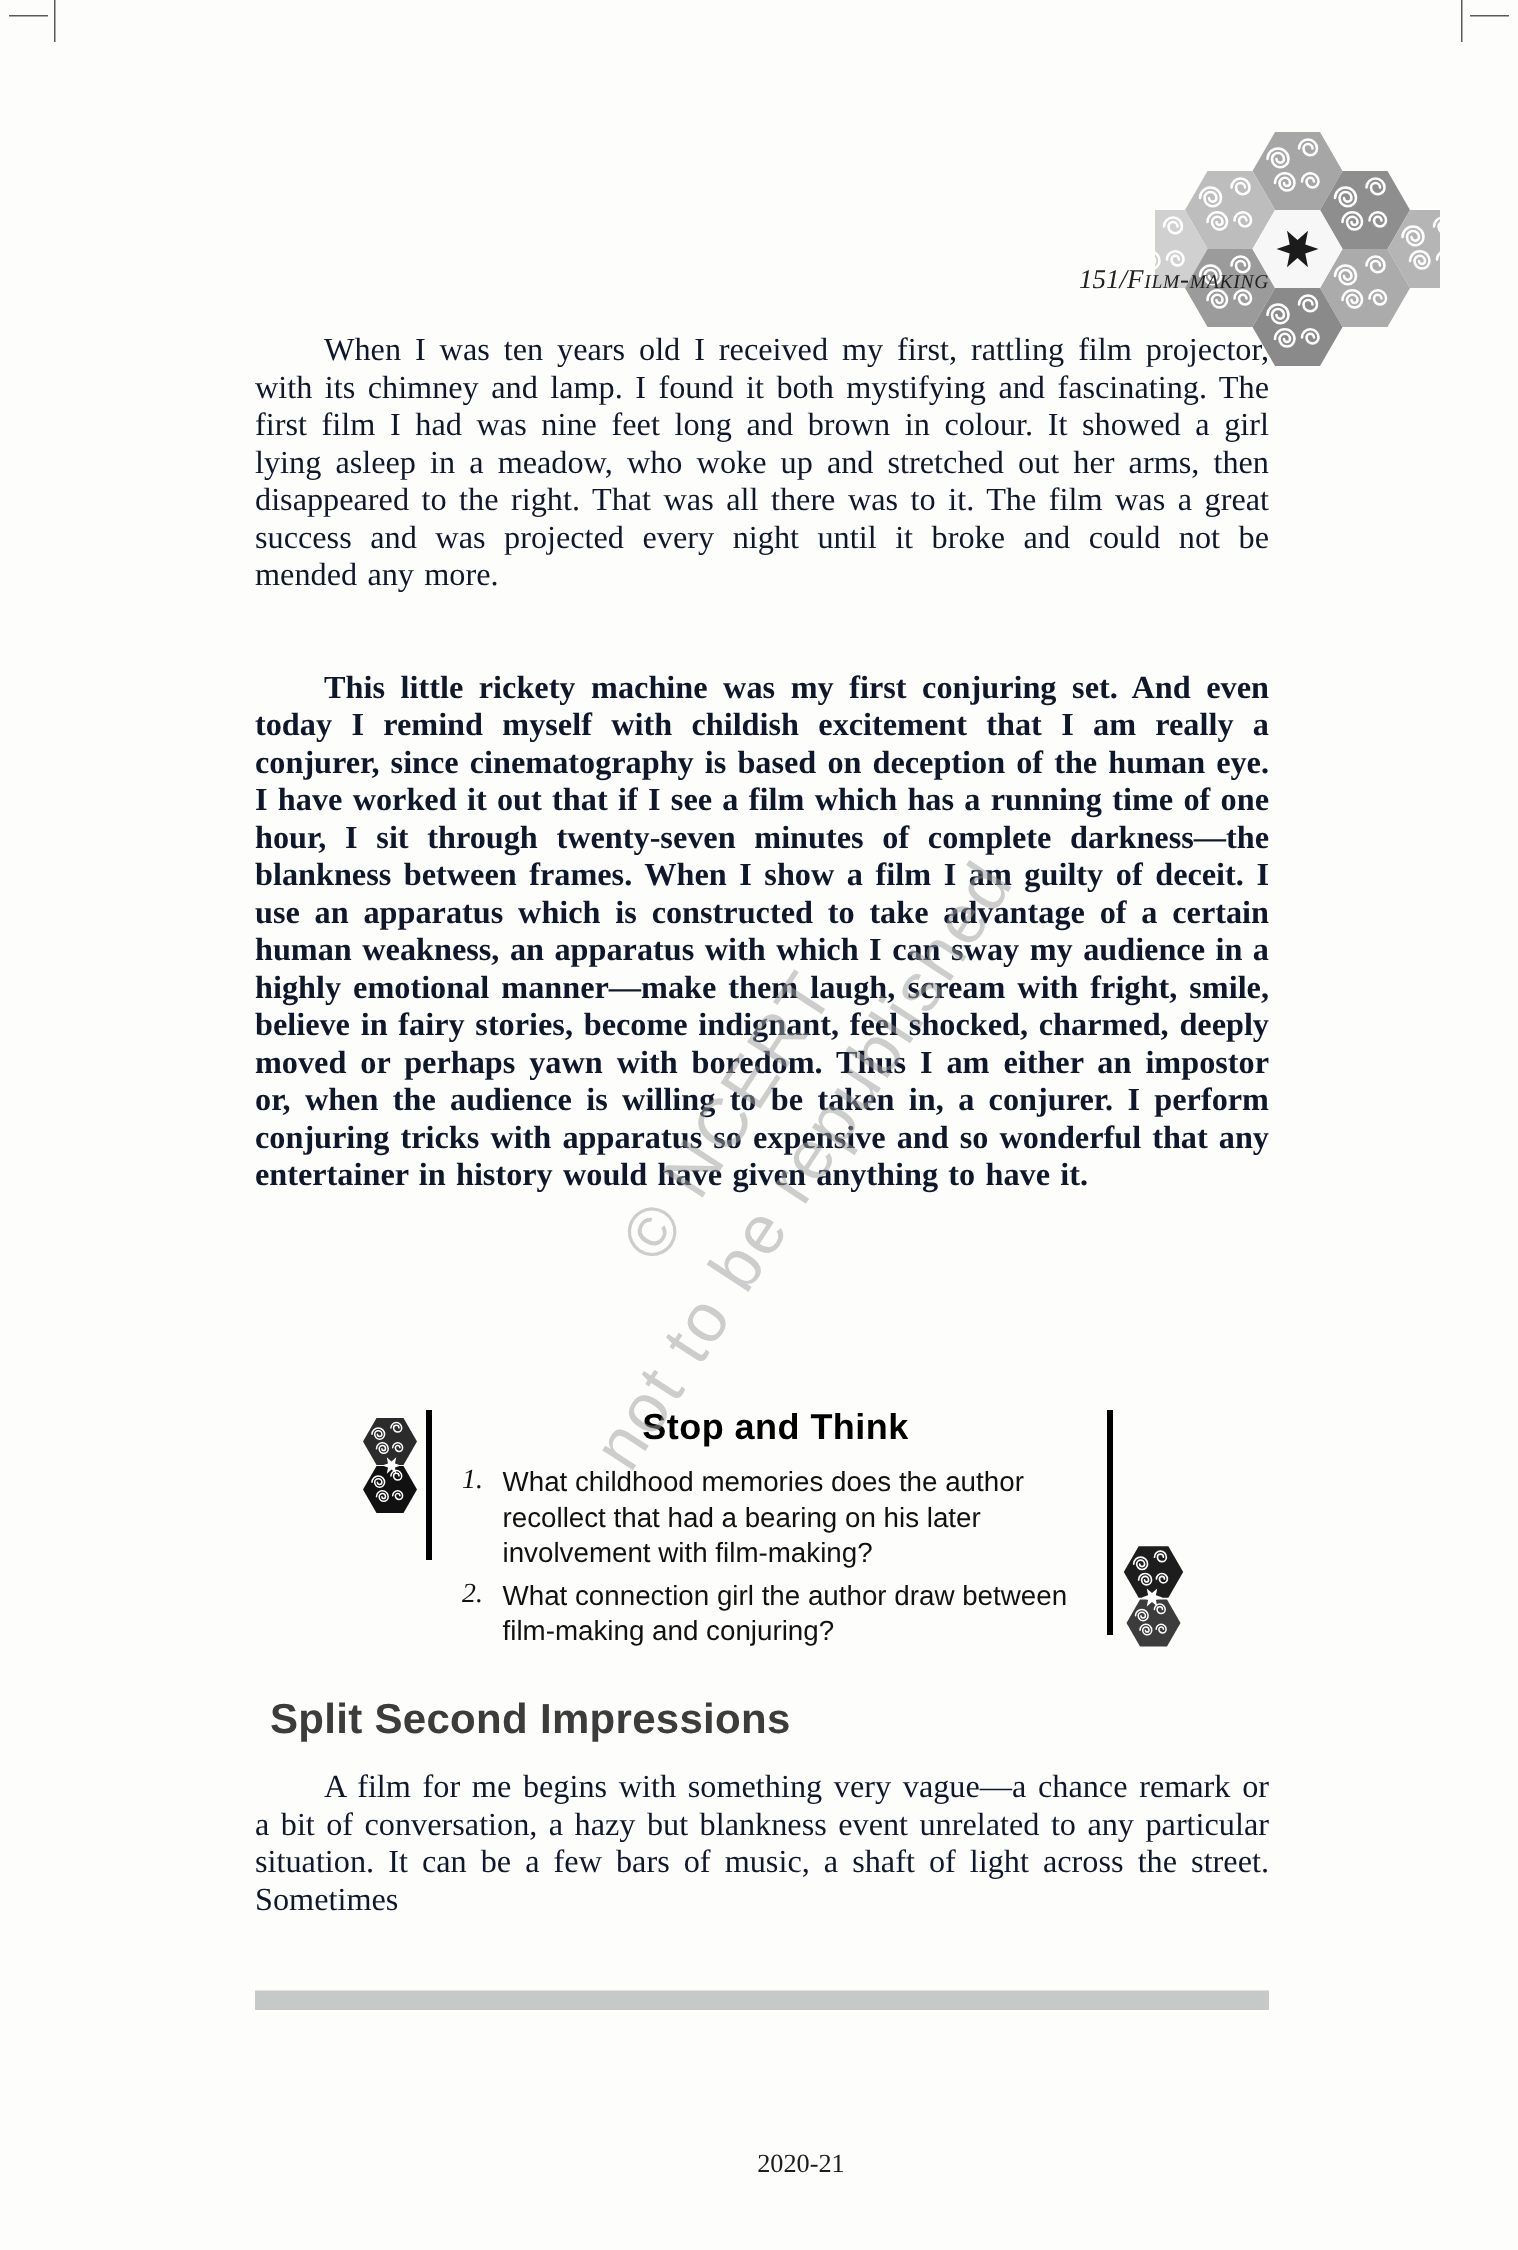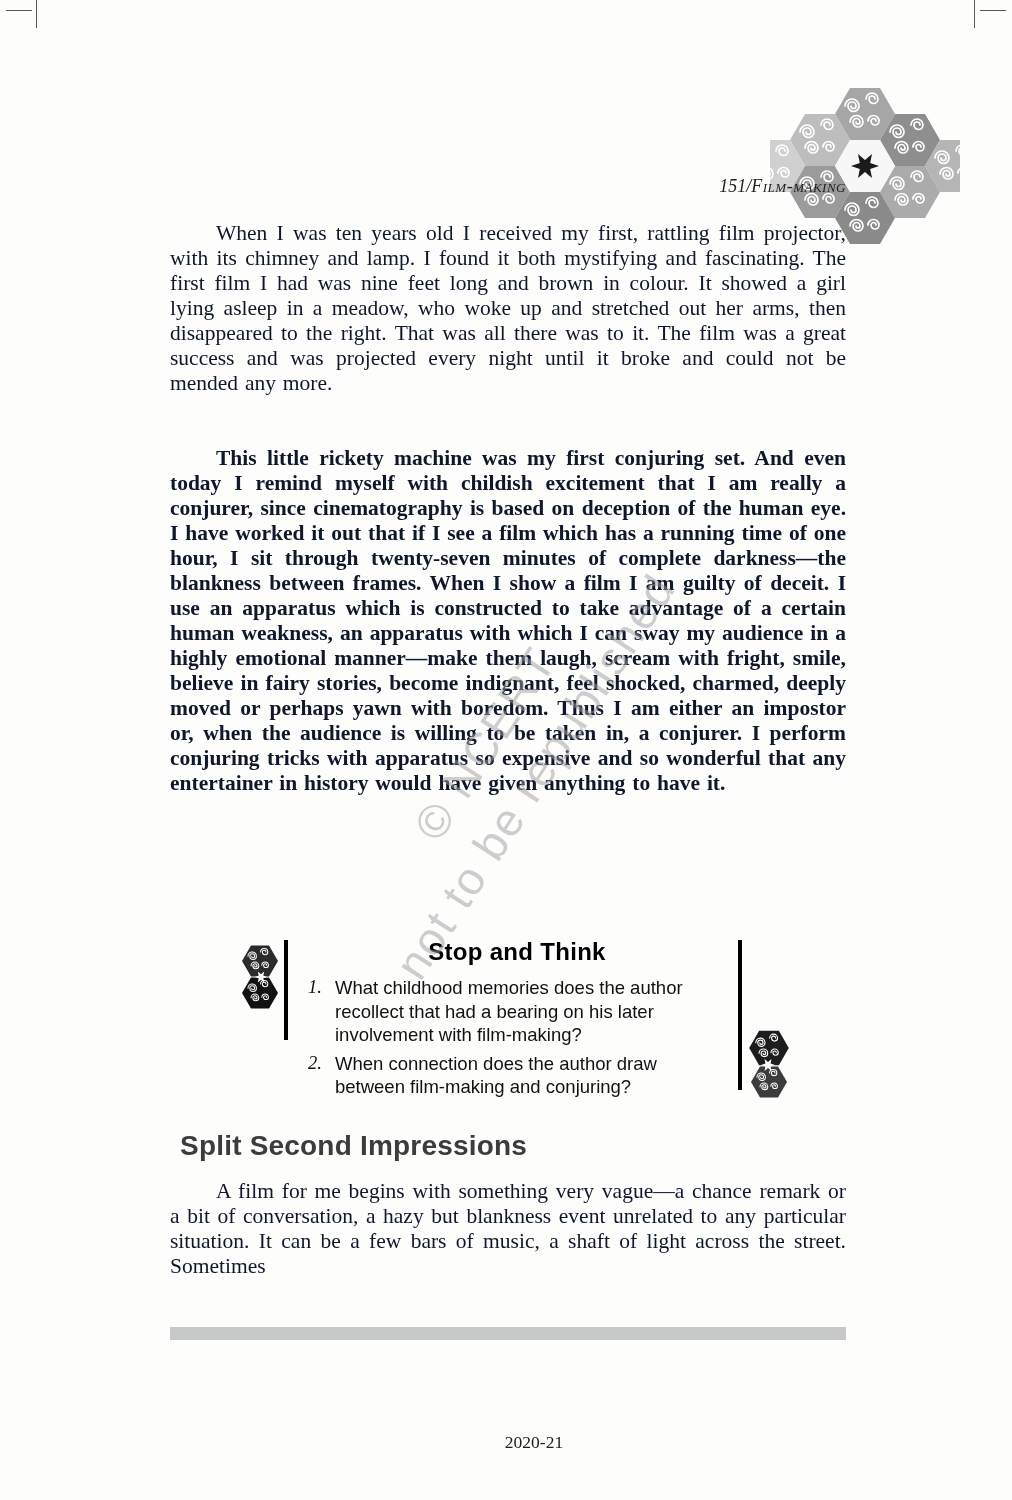--- a/index.html
+++ b/index.html
@@ -154,21 +154,21 @@
       </g>
   </svg>
   <div class="st-content">
     <h3 class="st-title">Stop and Think</h3>
     <div class="st-q">
       <span class="num">1.</span>
       <span class="txt">What childhood memories does the author recollect that had a bearing on his later involvement with film-making?</span>
     </div>
     <div class="st-q">
       <span class="num">2.</span>
-      <span class="txt">When connection does the author draw between film-making and conjuring?</span>
+      <span class="txt">What connection girl the author draw between film-making and conjuring?</span>
     </div>
   </div>
 </div>
 
 <h2 class="section-heading">Split Second Impressions</h2>
 <p class="para" id="para3">A film for me begins with something very vague—a chance remark or a bit of conversation, a hazy but blankness event unrelated to any particular situation. It can be a few bars of music, a shaft of light across the street. Sometimes</p>
 
 <div class="bottom-bar"></div>
 
 <div class="page-footer">2020-21</div>

